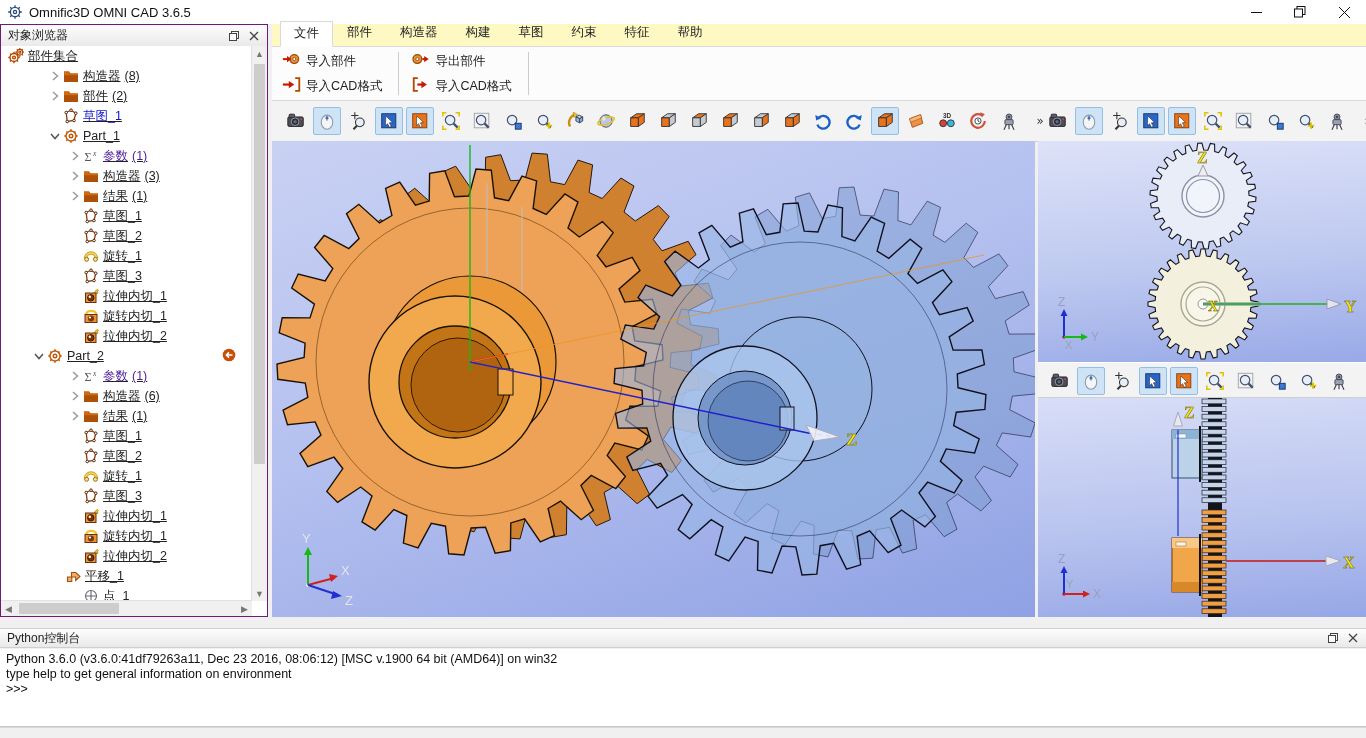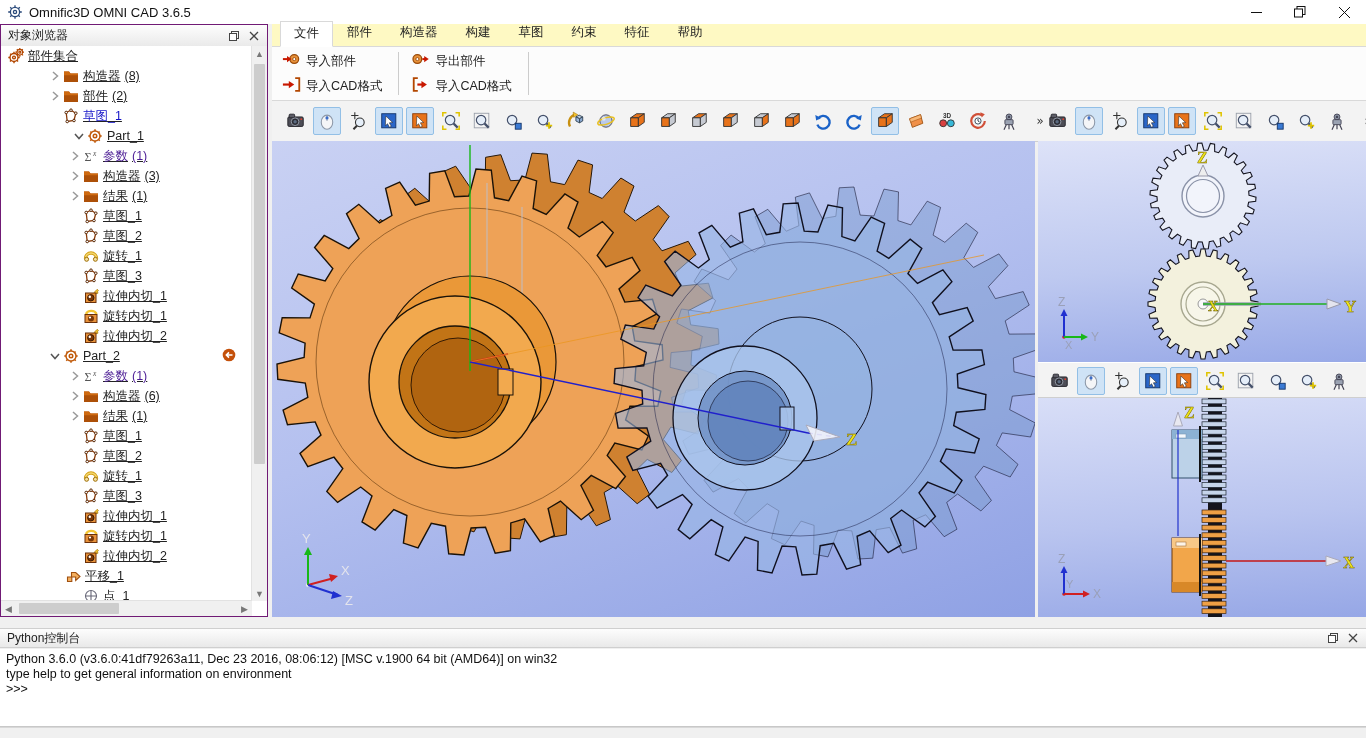--- a/index.html
+++ b/index.html
@@ -165,21 +165,21 @@
               <path d="M3.2 4.5L8 2.2l4.8 3-1.8 7.3-6.8 1z" fill="#fff" stroke="#8a3a08" stroke-width="1.3"></path>
               <circle cx="3.2" cy="4.5" r="1.3" fill="#fff" stroke="#5a2a08"></circle>
               <circle cx="8" cy="2.2" r="1.3" fill="#fff" stroke="#5a2a08"></circle>
               <circle cx="12.8" cy="5.2" r="1.3" fill="#fff" stroke="#5a2a08"></circle>
               <circle cx="11" cy="12.5" r="1.3" fill="#fff" stroke="#5a2a08"></circle>
               <circle cx="4.2" cy="13.5" r="1.3" fill="#fff" stroke="#5a2a08"></circle>
             </svg>
           </span>
           <span class="tlabel">草图_1</span>
         </div>
-        <div class="trow" style="padding-left: 70px;">
+        <div class="trow" style="padding-left: 46px;">
           <span class="chev">
             <svg width="12" height="12" viewBox="0 0 12 12">
               <path d="M2 4l4 4.5L10 4" fill="none" stroke="#555" stroke-width="1.5"></path>
             </svg>
           </span>
           <span class="ticon">
             <svg width="16" height="16" viewBox="0 0 16 16">
               <g fill="none" stroke="#c05a0a" stroke-width="1.5">
                 <circle cx="8" cy="8" r="5"></circle>
                 <circle cx="8" cy="8" r="1.75"></circle>
@@ -317,21 +317,21 @@
           <span class="ticon">
             <svg width="16" height="16" viewBox="0 0 16 16">
               <path d="M11 4.5l3.2-3.2 1.3 1.3-1 1 .5 1.6-2.2.6z" fill="#f4c430" stroke="#a07008" stroke-width=".7"></path>
               <rect x="2.5" y="5" width="10.5" height="9.5" fill="#e8923a" stroke="#6a3008"></rect>
               <circle cx="7.8" cy="9.8" r="3.2" fill="#7a3808" stroke="#3a1804"></circle>
               <circle cx="6.8" cy="8.8" r="1.2" fill="#fff"></circle>
             </svg>
           </span>
           <span class="tlabel">拉伸内切_2</span>
         </div>
-        <div class="trow" style="padding-left: 46px;">
+        <div class="trow" style="padding-left: 30px;">
           <span class="chev">
             <svg width="12" height="12" viewBox="0 0 12 12">
               <path d="M2 4l4 4.5L10 4" fill="none" stroke="#555" stroke-width="1.5"></path>
             </svg>
           </span>
           <span class="ticon">
             <svg width="16" height="16" viewBox="0 0 16 16">
               <g fill="none" stroke="#c05a0a" stroke-width="1.5">
                 <circle cx="8" cy="8" r="5"></circle>
                 <circle cx="8" cy="8" r="1.75"></circle>

